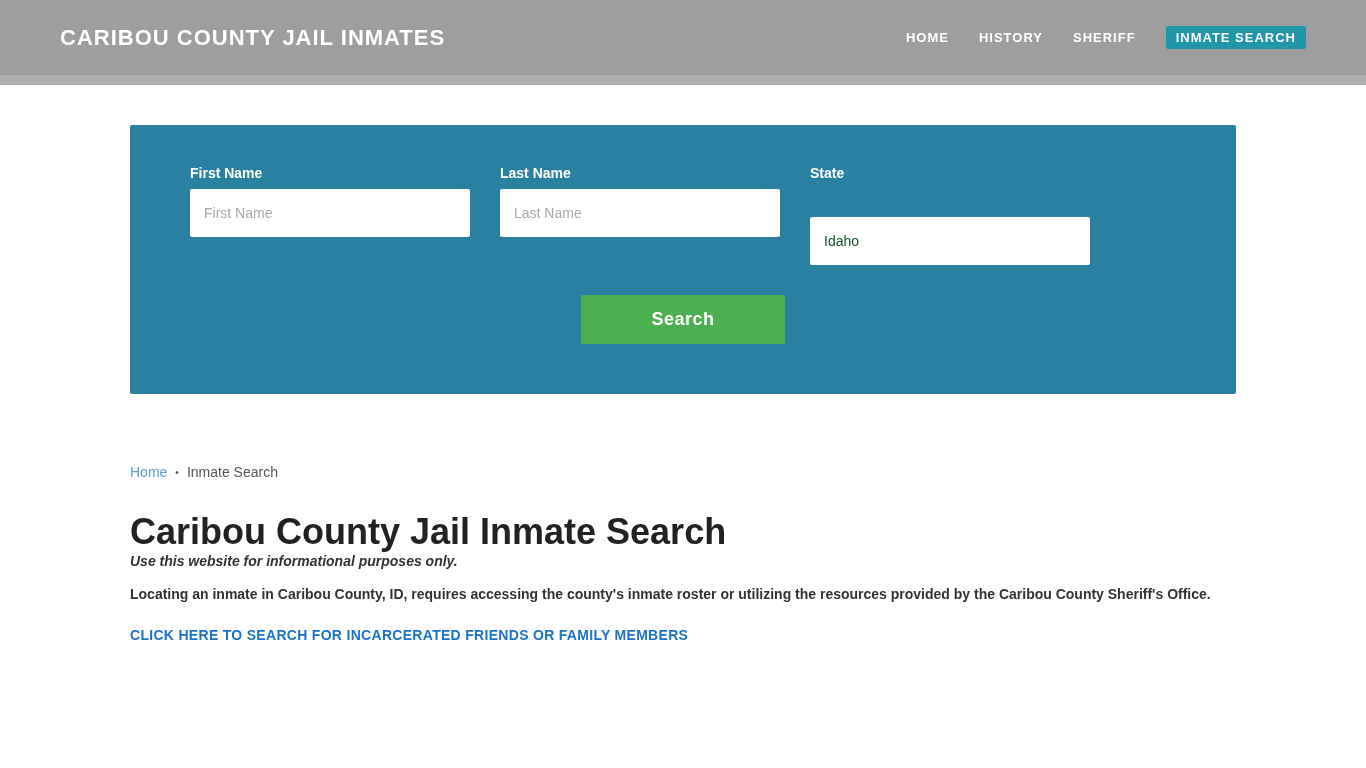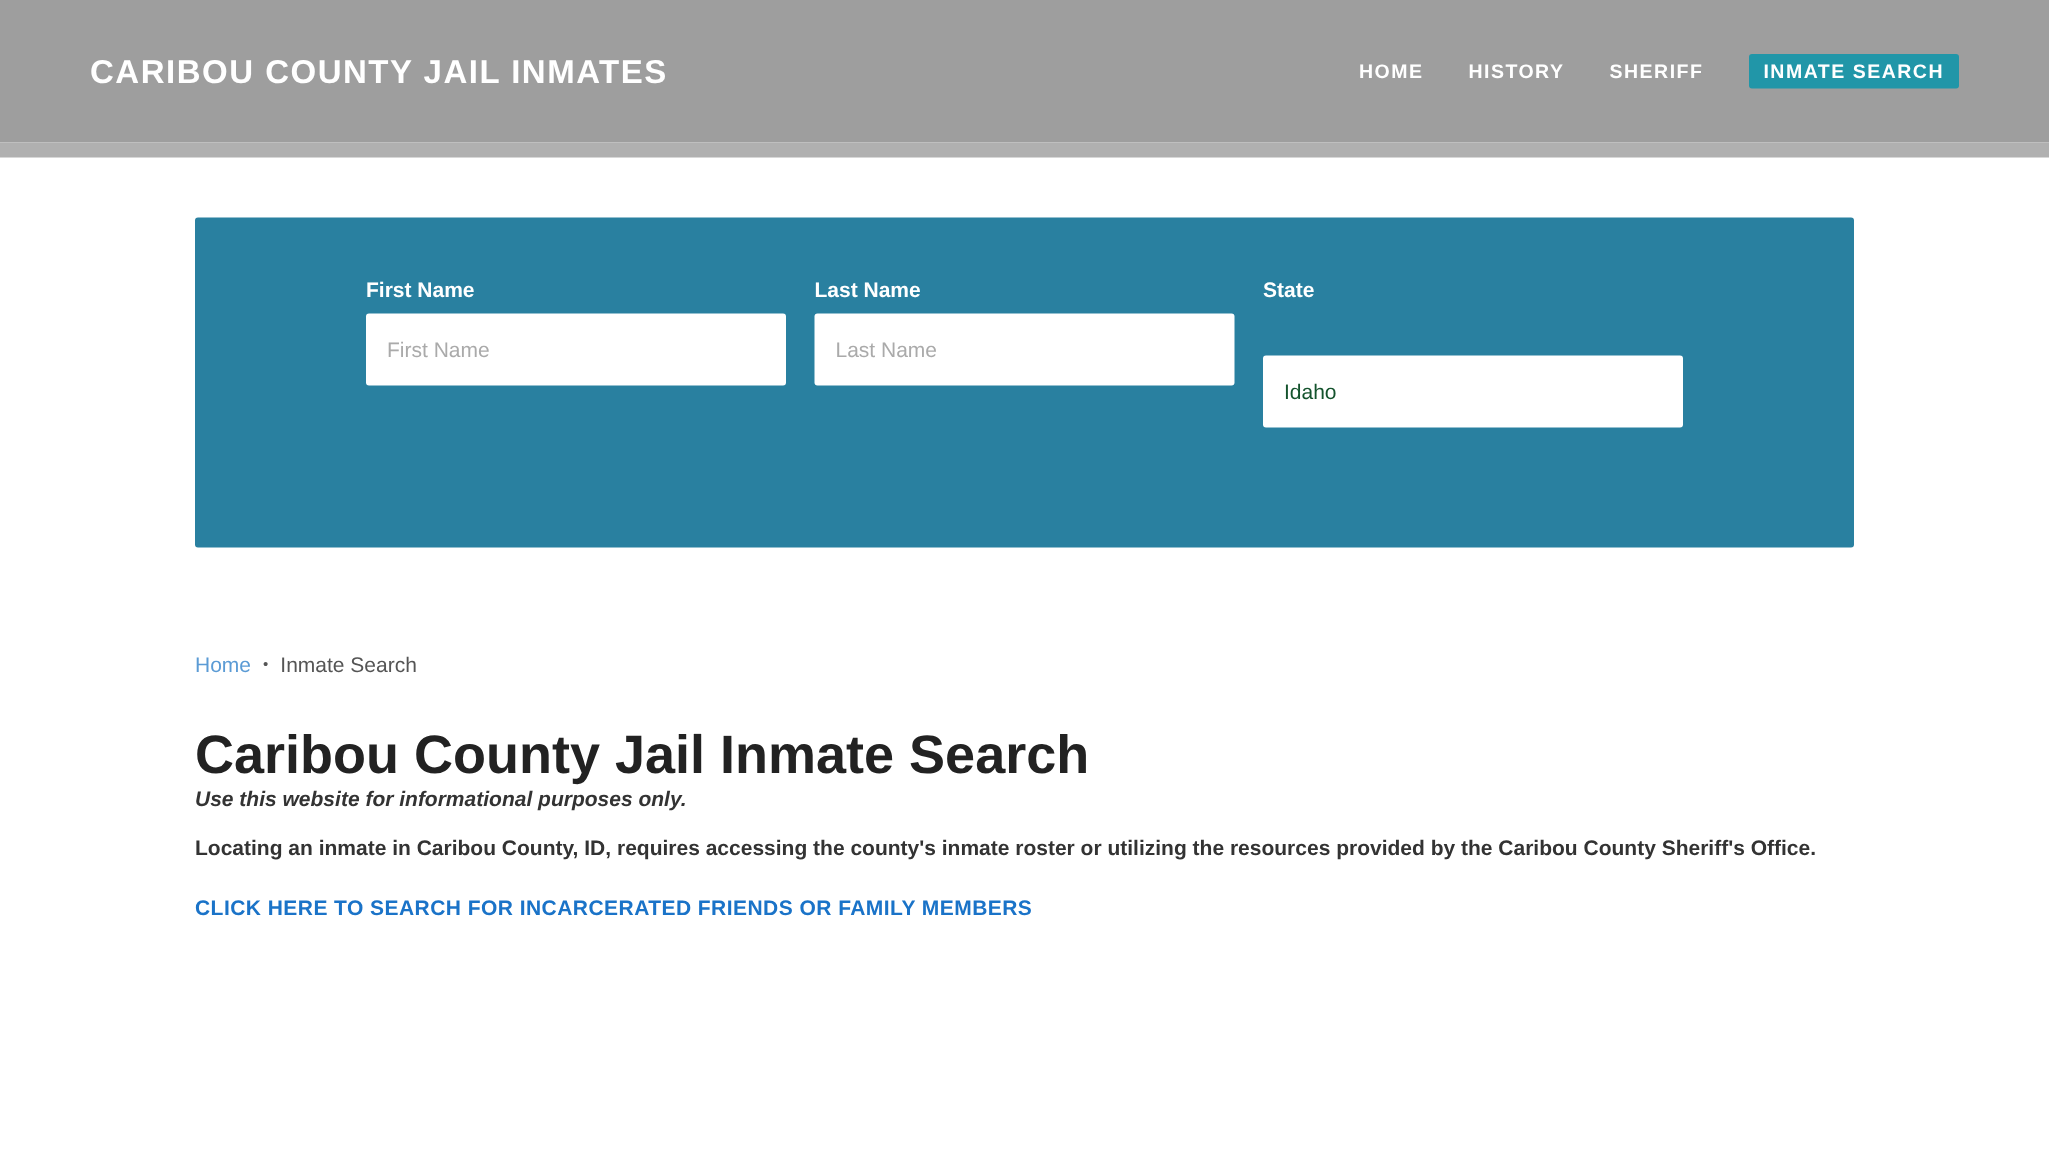--- a/index.html
+++ b/index.html
@@ -13,21 +13,21 @@
       background: #ffffff;
       color: #333;
       width: 1366px;
       min-height: 768px;
     }
 
     
     .header {
       background: #9e9e9e;
       padding: 0 60px;
-      height: 95px;
+      height: 75px;
       display: flex;
       align-items: center;
       justify-content: space-between;
     }
 
     .site-title {
       color: #ffffff;
       font-size: 22px;
       font-weight: 900;
       letter-spacing: 1px;
@@ -75,22 +75,22 @@
       color: #ffffff;
       font-size: 22px;
       font-weight: 800;
       letter-spacing: 3px;
       text-transform: uppercase;
       margin-bottom: 30px;
     }
 
     .search-fields {
       display: flex;
-      gap: 19px;
-      justify-content: center;
+      gap: 30px;
+      justify-content: flex-start;
       margin-bottom: 30px;
     }
 
     .field-group {
       display: flex;
       flex-direction: column;
       gap: 8px;
     }
 
     .field-label {
@@ -223,20 +223,23 @@
     </div>
     <div class="field-group">
       <label class="field-label">Last Name</label>
       <input class="field-input" type="text" placeholder="Last Name" style="">
     </div>
     <div class="field-group">
       <label class="field-label">State</label>
       <input class="field-input state-input" type="text" value="Idaho" style="">
     </div>
   </div>
+  <div class="search-btn-wrap">
+    <button class="search-btn">Search</button>
+  </div>
 </section>
 
 <nav class="breadcrumb">
   <a class="breadcrumb-home">Home</a>
   <span class="breadcrumb-dot">•</span>
   <span class="breadcrumb-current">Inmate Search</span>
 </nav>
 
 <main class="main-content">
   <h1 class="page-heading">Caribou County Jail Inmate Search</h1>

